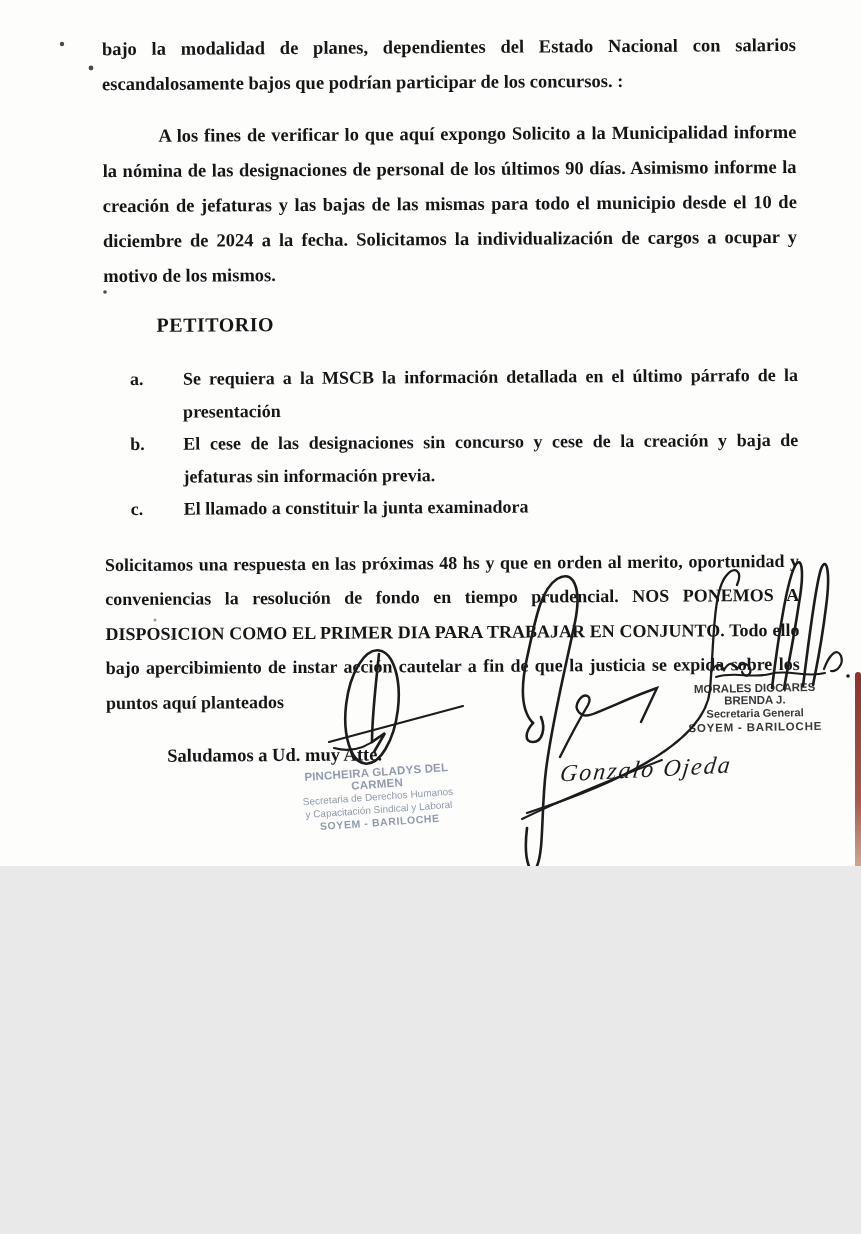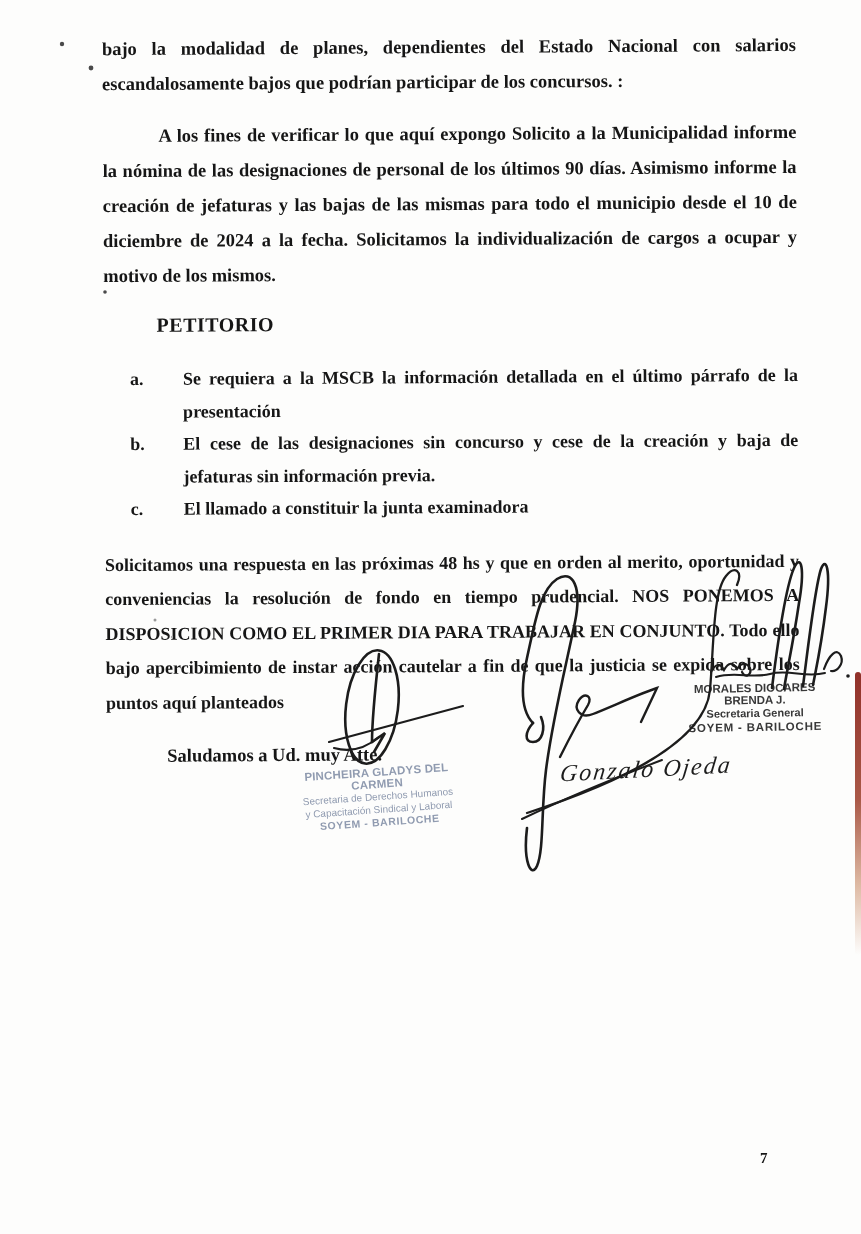--- a/index.html
+++ b/index.html
@@ -1,18 +1,18 @@
 <!DOCTYPE html>
 <html><head>
 <meta charset="utf-8">
 <style>
   html,body{margin:0;padding:0;background:#e9e9e9;}
   #page{
     position:relative;
-    width:861px;height:1234px;
+    width:861px;height:866px;
     margin:0 auto;
     background:#fdfdfc;
     overflow:hidden;
     font-family:"Liberation Serif", serif;
     color:#161616;
   }
   
   .text-col{
     position:absolute;left:104px;top:30px;width:694px;
     transform:rotate(-0.35deg);

